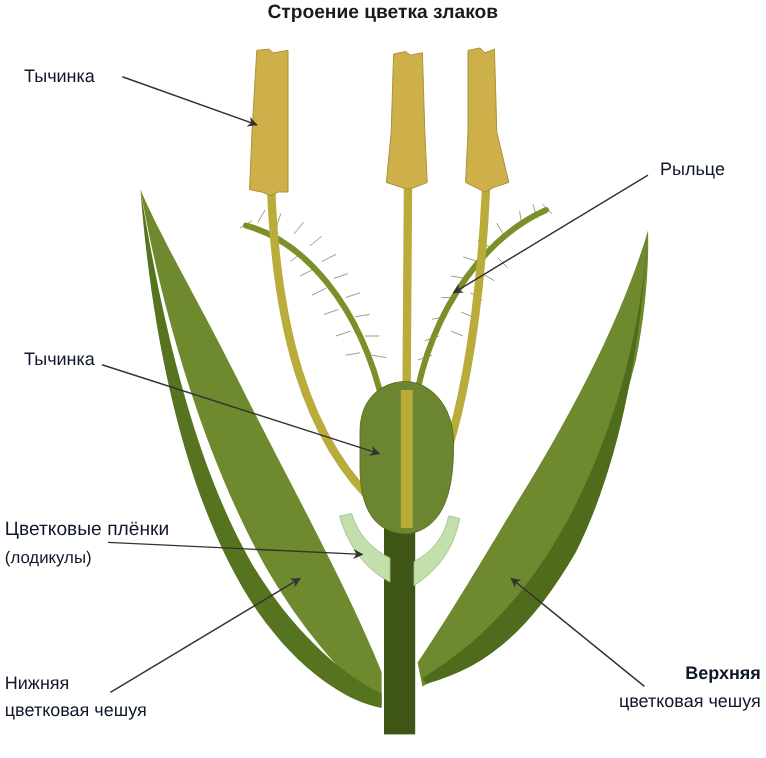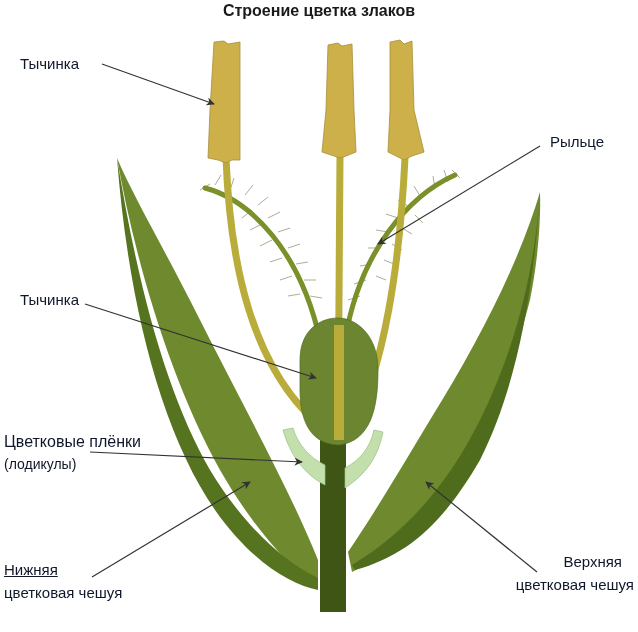--- a/index.html
+++ b/index.html
@@ -72,16 +72,16 @@
     <line x1="92" y1="577" x2="250" y2="482" marker-end="url(#ah)"></line>
     <line x1="537" y1="572" x2="426" y2="482" marker-end="url(#ah)"></line>
   </g>
 </svg>
 
 <div class="label" style="left:20px; top:54px;">Тычинка</div>
 <div class="label" style="left:550px; top:132px;">Рыльце</div>
 <div class="label" style="left:20px; top:290px;">Тычинка</div>
 <div class="label" style="left:4px; top:432px; font-size:16px;">Цветковые плёнки</div>
 <div class="label" style="left:4px; top:430px; font-size:14px;margin-top:24px;">(лодикулы)</div>
-<div class="label" style="left:4px; top:560px;text-decoration:underline;">Нижняя</div>
+<div class="label" style="left:4px; top:560px;">Нижняя</div>
 <div class="label" style="left:4px; top:583px;">цветковая чешуя</div>
-<div class="label" style="right:16px; top:552px; text-align:left;">Верхняя</div>
+<div class="label" style="right:4px; top:552px; text-align:left;font-weight:bold;">Верхняя</div>
 <div class="label" style="right:4px; top:575px; text-align:right;">цветковая чешуя</div>
 
 </body></html>

